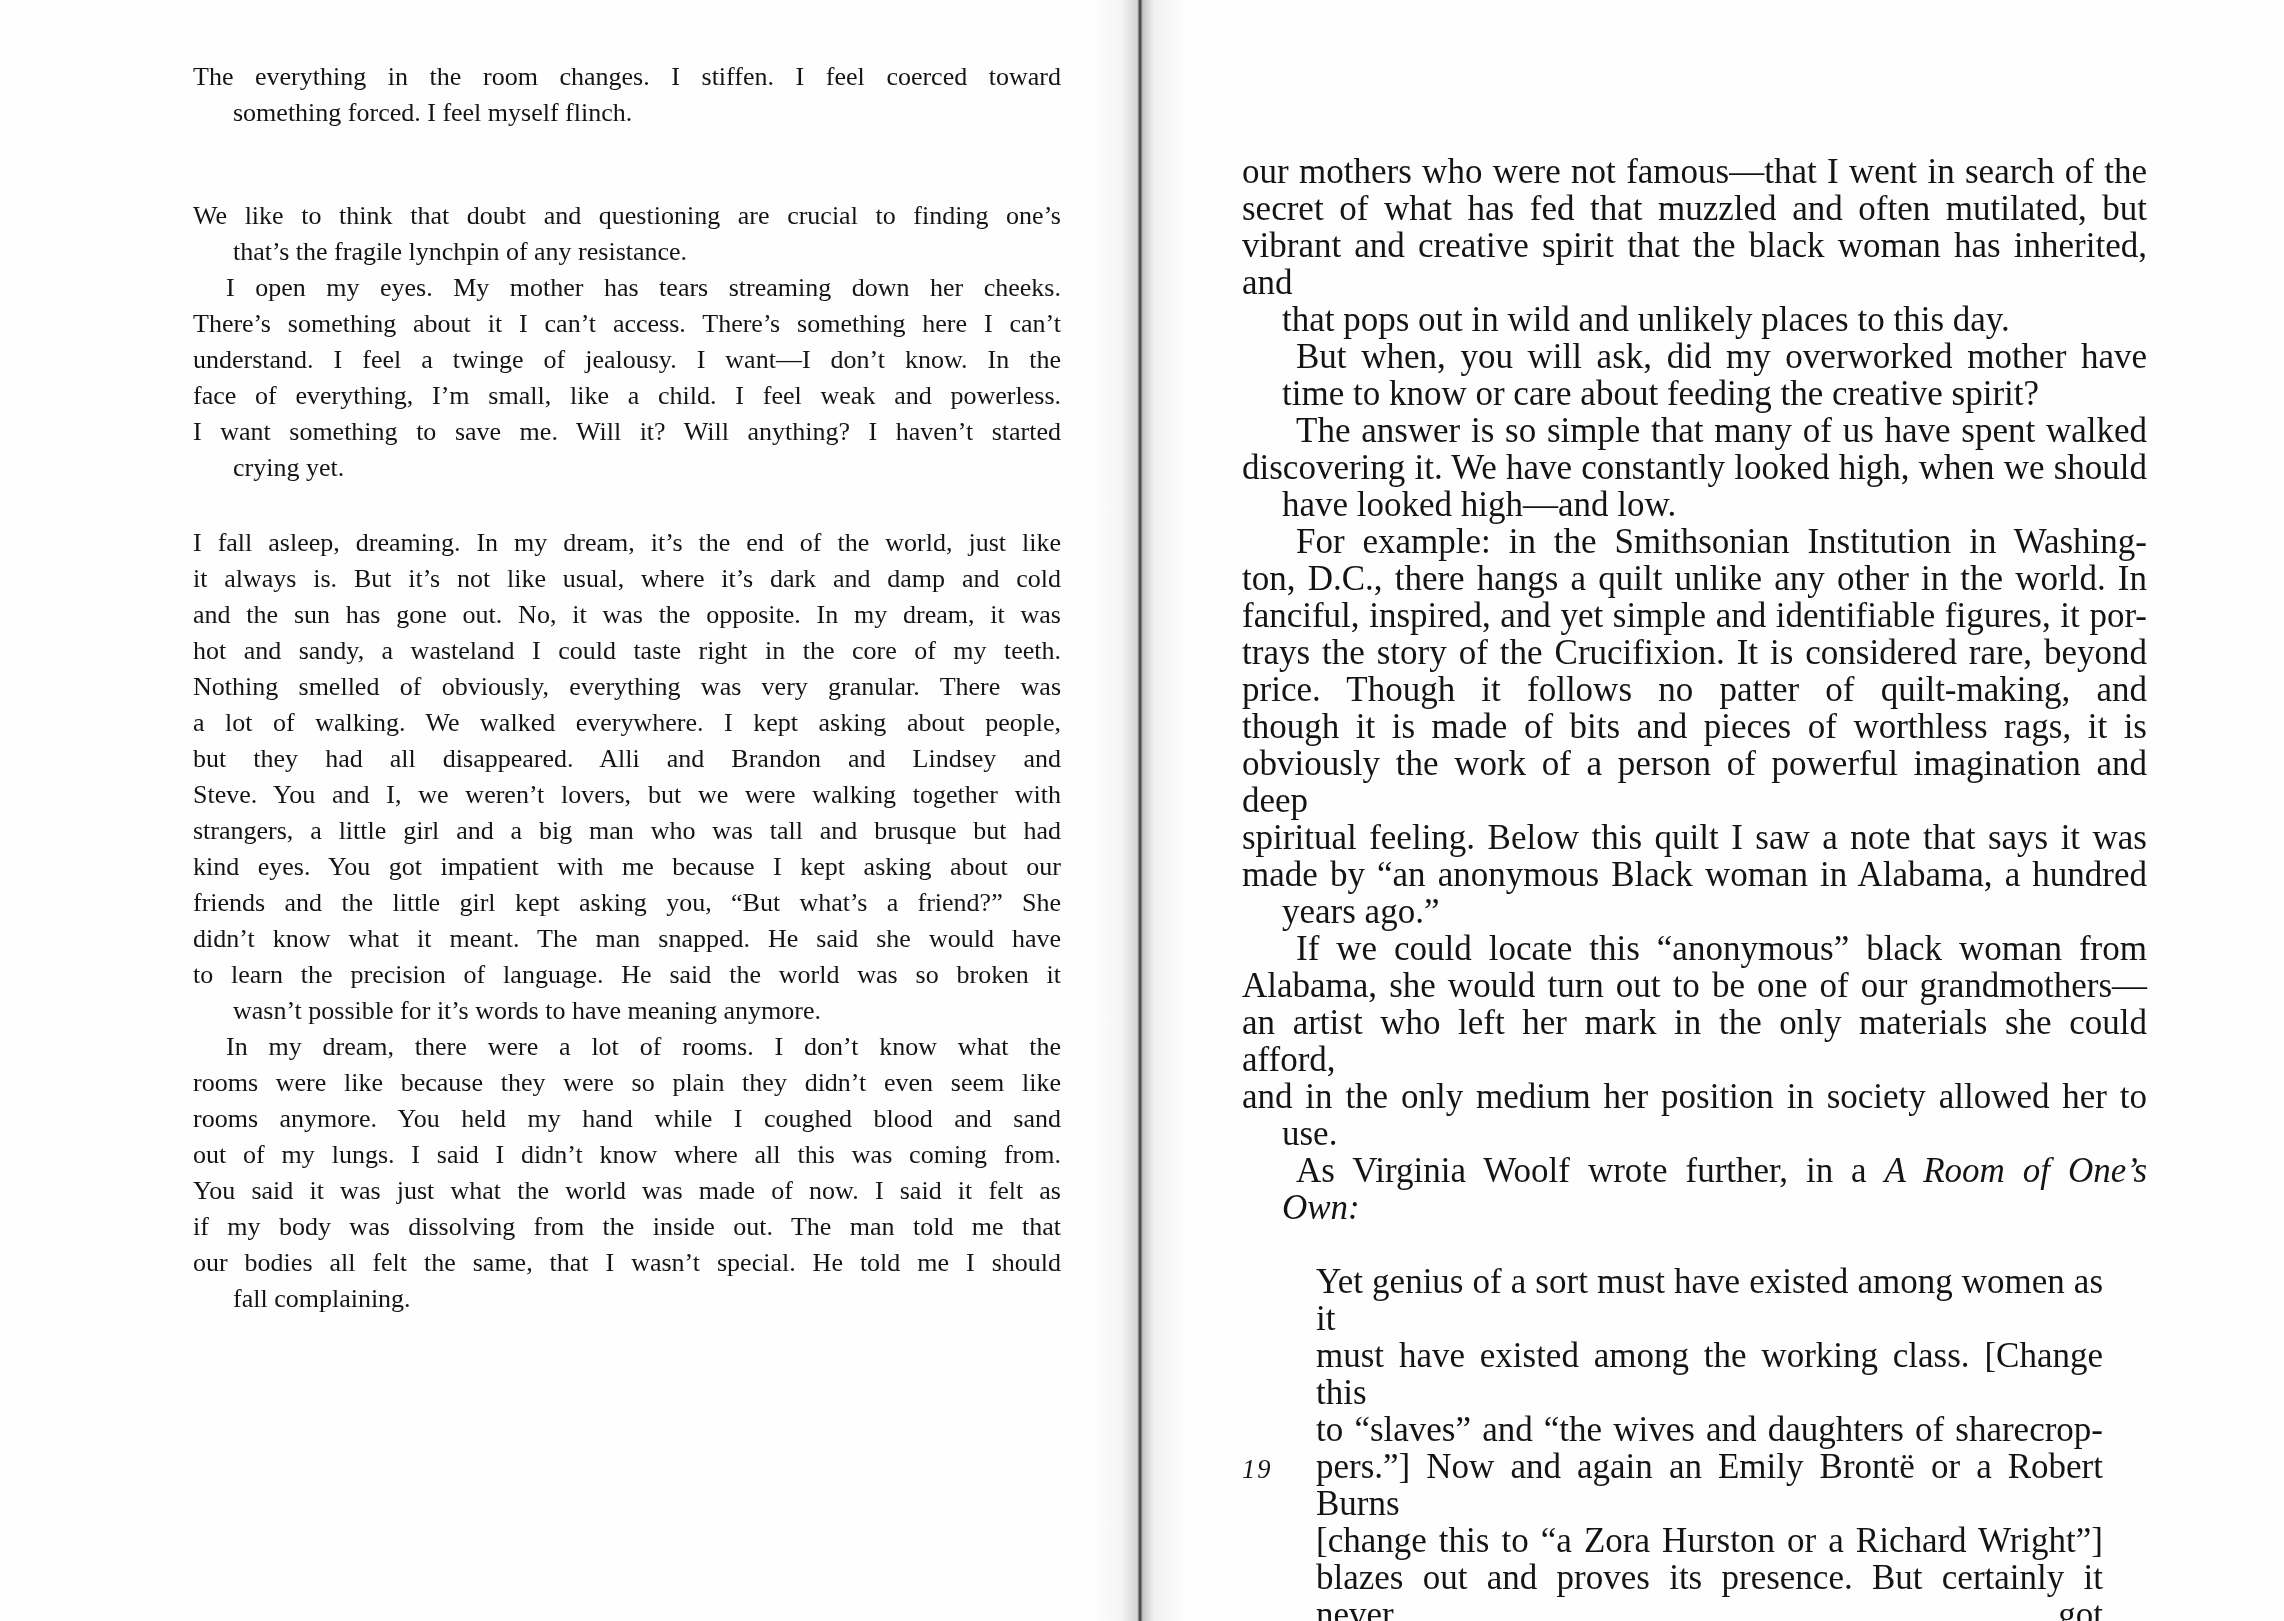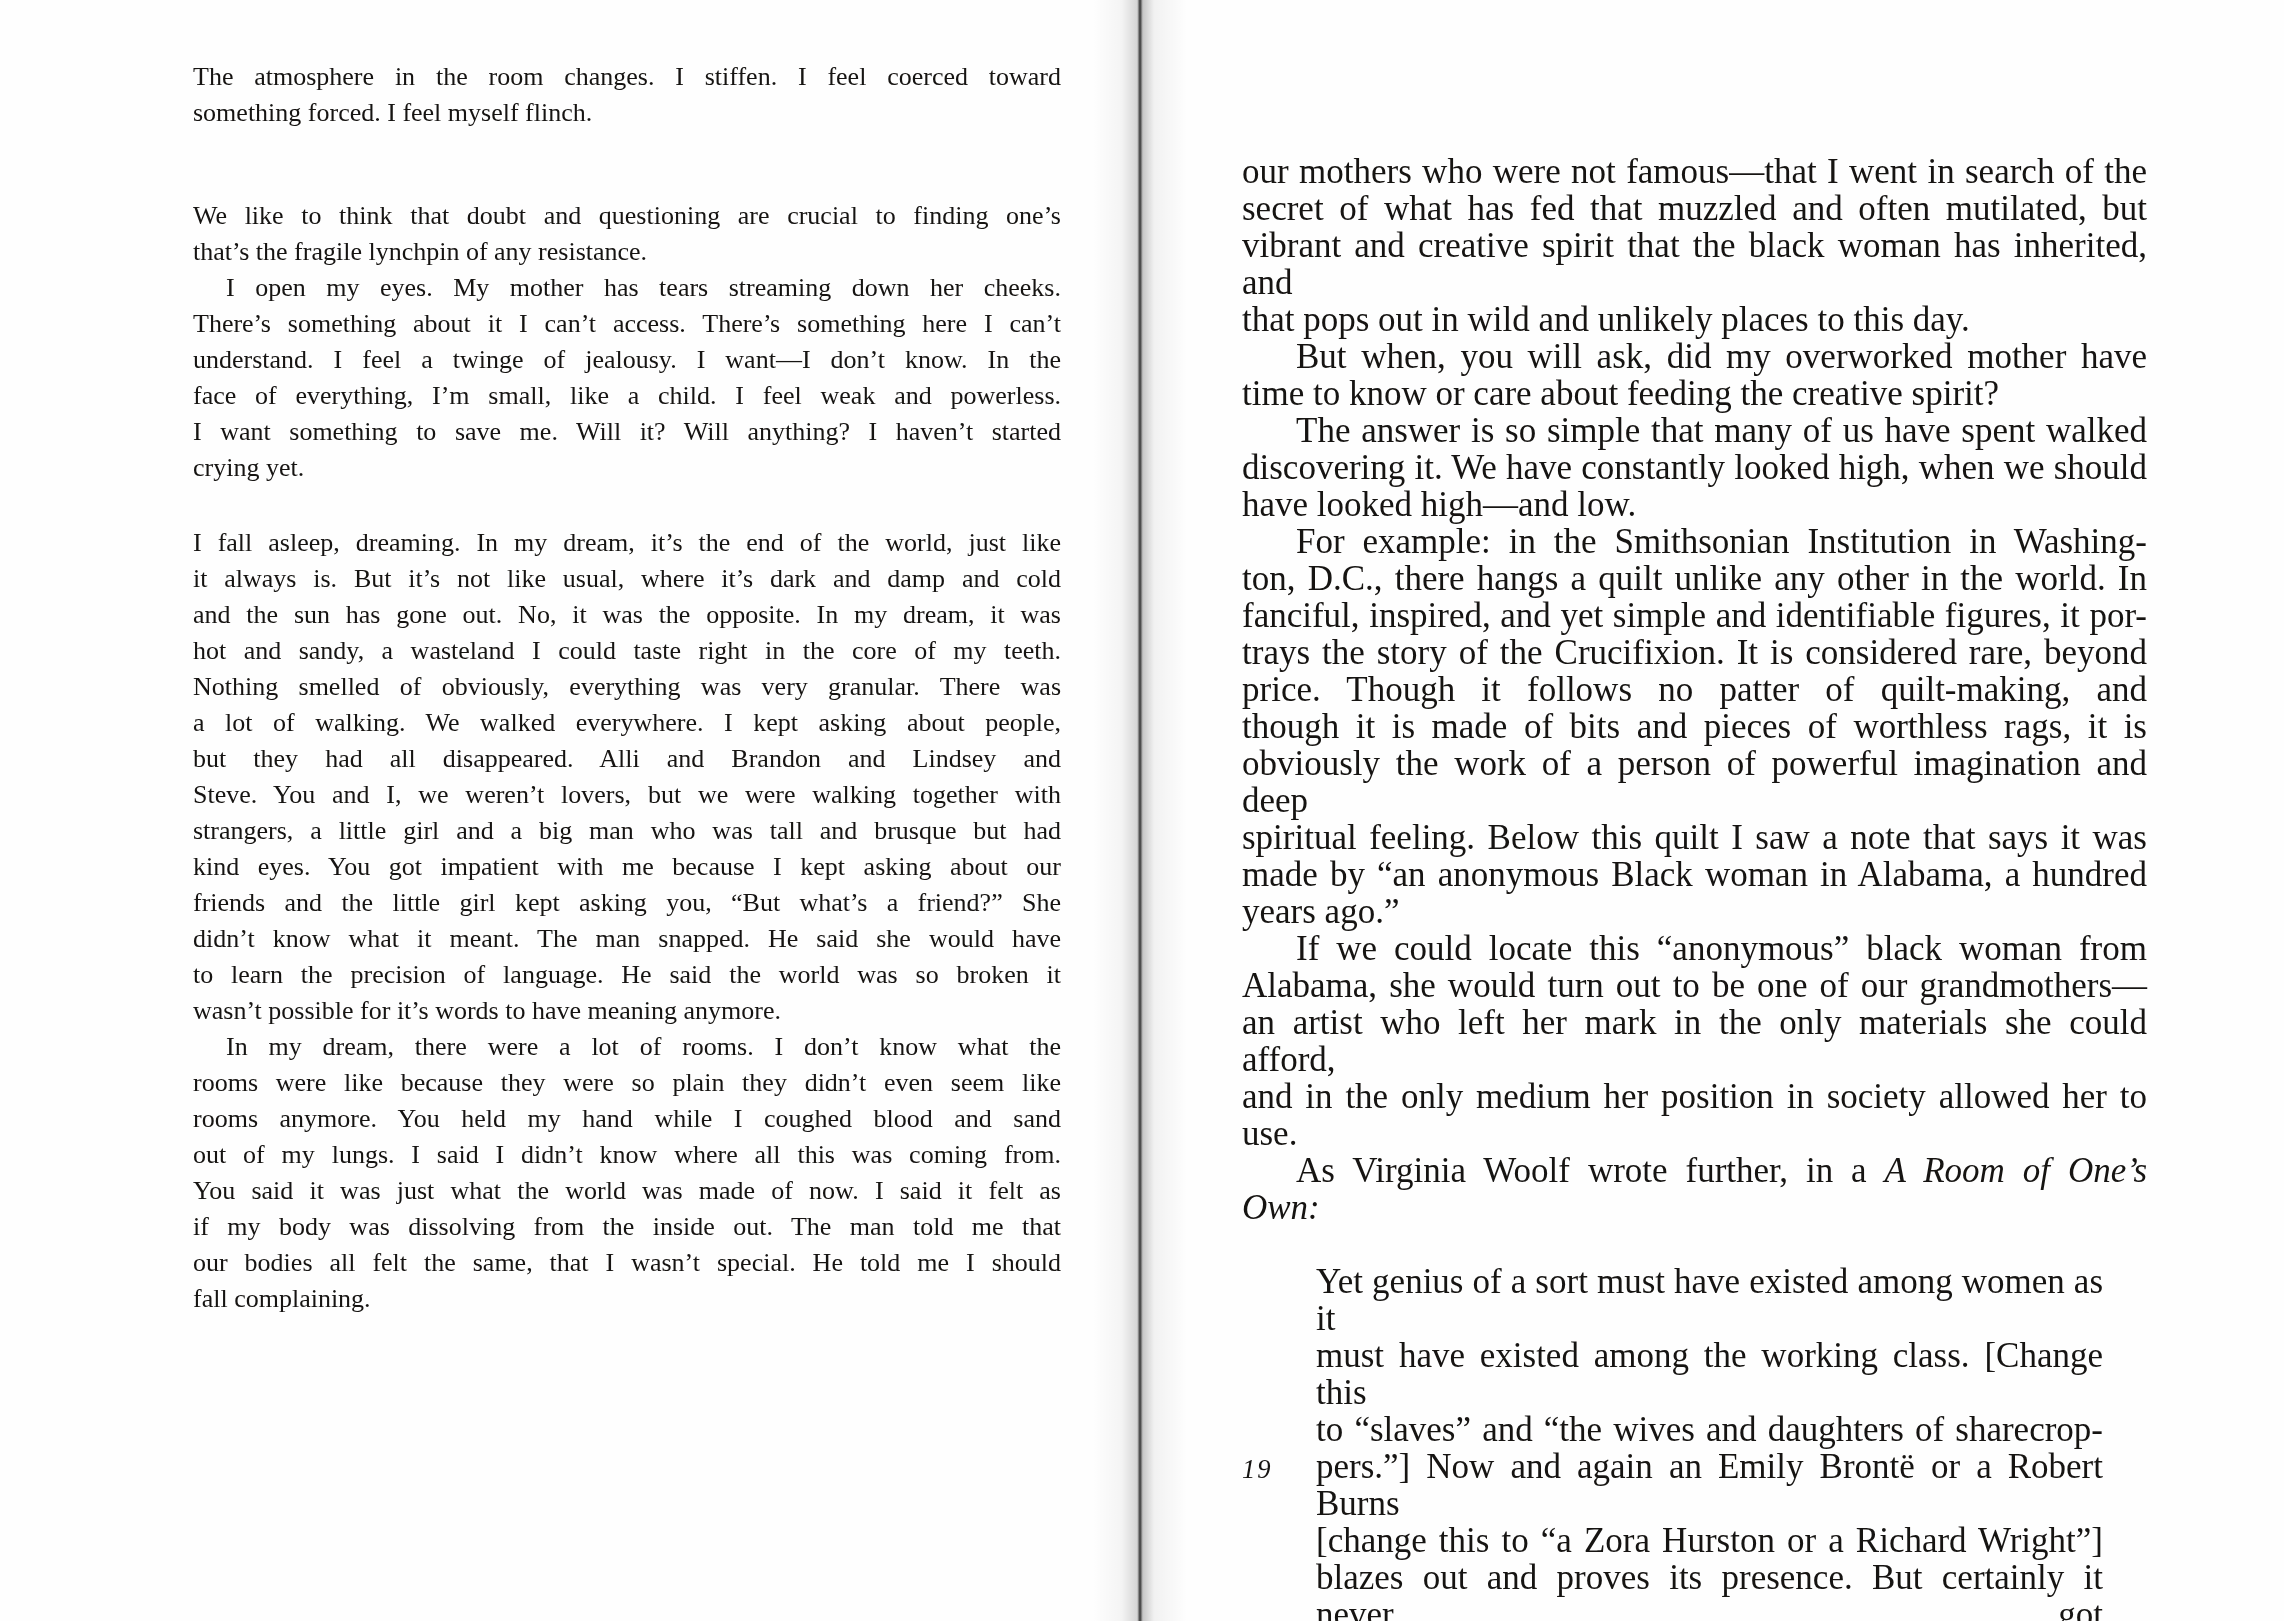--- a/index.html
+++ b/index.html
@@ -34,21 +34,21 @@
     left: 193px; top: 59px; width: 868px;
     font-size: 26px; line-height: 36px;
   }
   .right-text {
     left: 1242px; top: 153px; width: 905px;
     font-size: 35px; line-height: 37px;
   }
 
   .para { margin: 0; }
   .line { text-align: justify; text-align-last: justify; text-justify: inter-word; }
-  .line.last { text-align-last: left; }
+  .line.last { text-align-last: left; margin-left: 40px; }
 
   .left-text  .para.indent .line:first-child { text-indent: 33px; }
   .right-text .para.indent .line:first-child { text-indent: 54px; }
 
   
   .left-text  .sb1 { margin-top: 39px; }
   .left-text  .sb2 { margin-top: 67px; }
   .right-text .sb1 { margin-top: 37px; }
 
   .para.quote { margin-left: 74px; margin-right: 44px; }
@@ -64,21 +64,21 @@
     letter-spacing: 2px;
   }
 </style>
 </head>
 <body>
 
 <div class="spread">
   <div class="page">
     <div class="text-block left-text" id="left-text">
         <div class="para">
-          <div class="line">The atmosphere in the room changes. I stiffen. I feel coerced toward</div>
+          <div class="line">The everything in the room changes. I stiffen. I feel coerced toward</div>
           <div class="line last">something forced. I feel myself flinch.</div>
         </div>
         <div class="para sb2">
           <div class="line">We like to think that doubt and questioning are crucial to finding one’s</div>
           <div class="line last">that’s the fragile lynchpin of any resistance.</div>
         </div>
         <div class="para indent">
           <div class="line">I open my eyes. My mother has tears streaming down her cheeks.</div>
           <div class="line">There’s something about it I can’t access. There’s something here I can’t</div>
           <div class="line">understand. I feel a twinge of jealousy. I want—I don’t know. In the</div>

